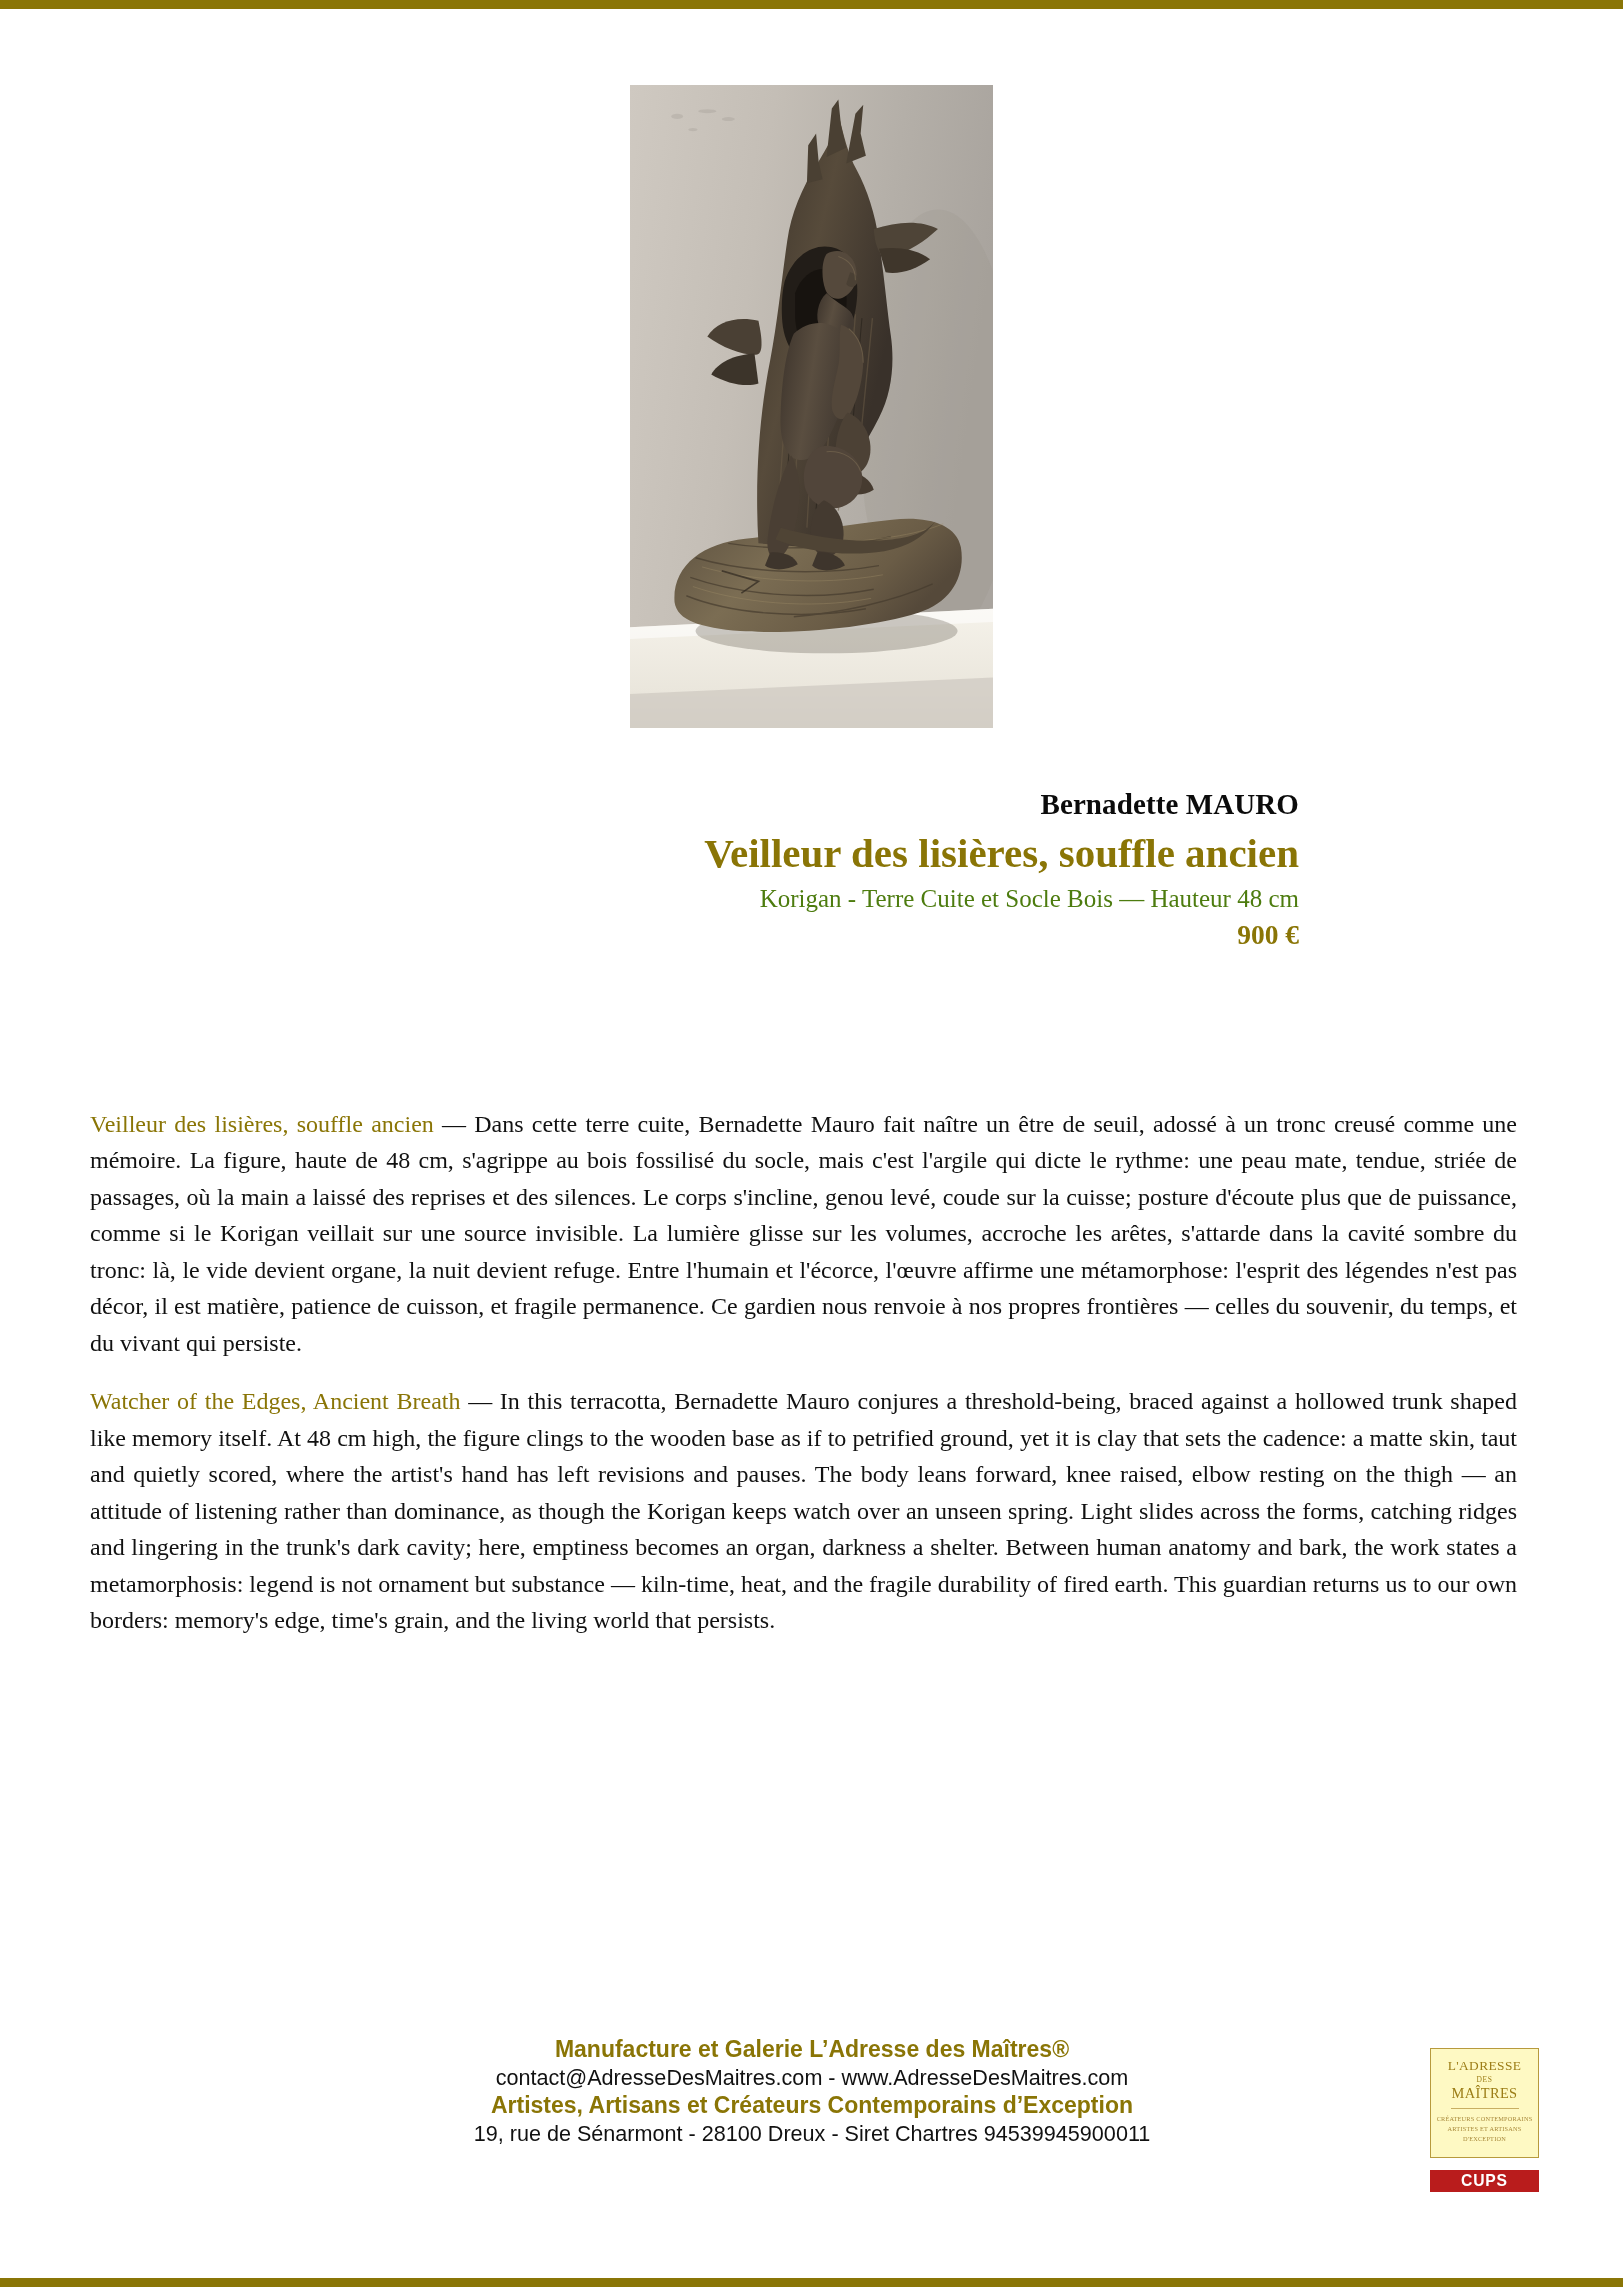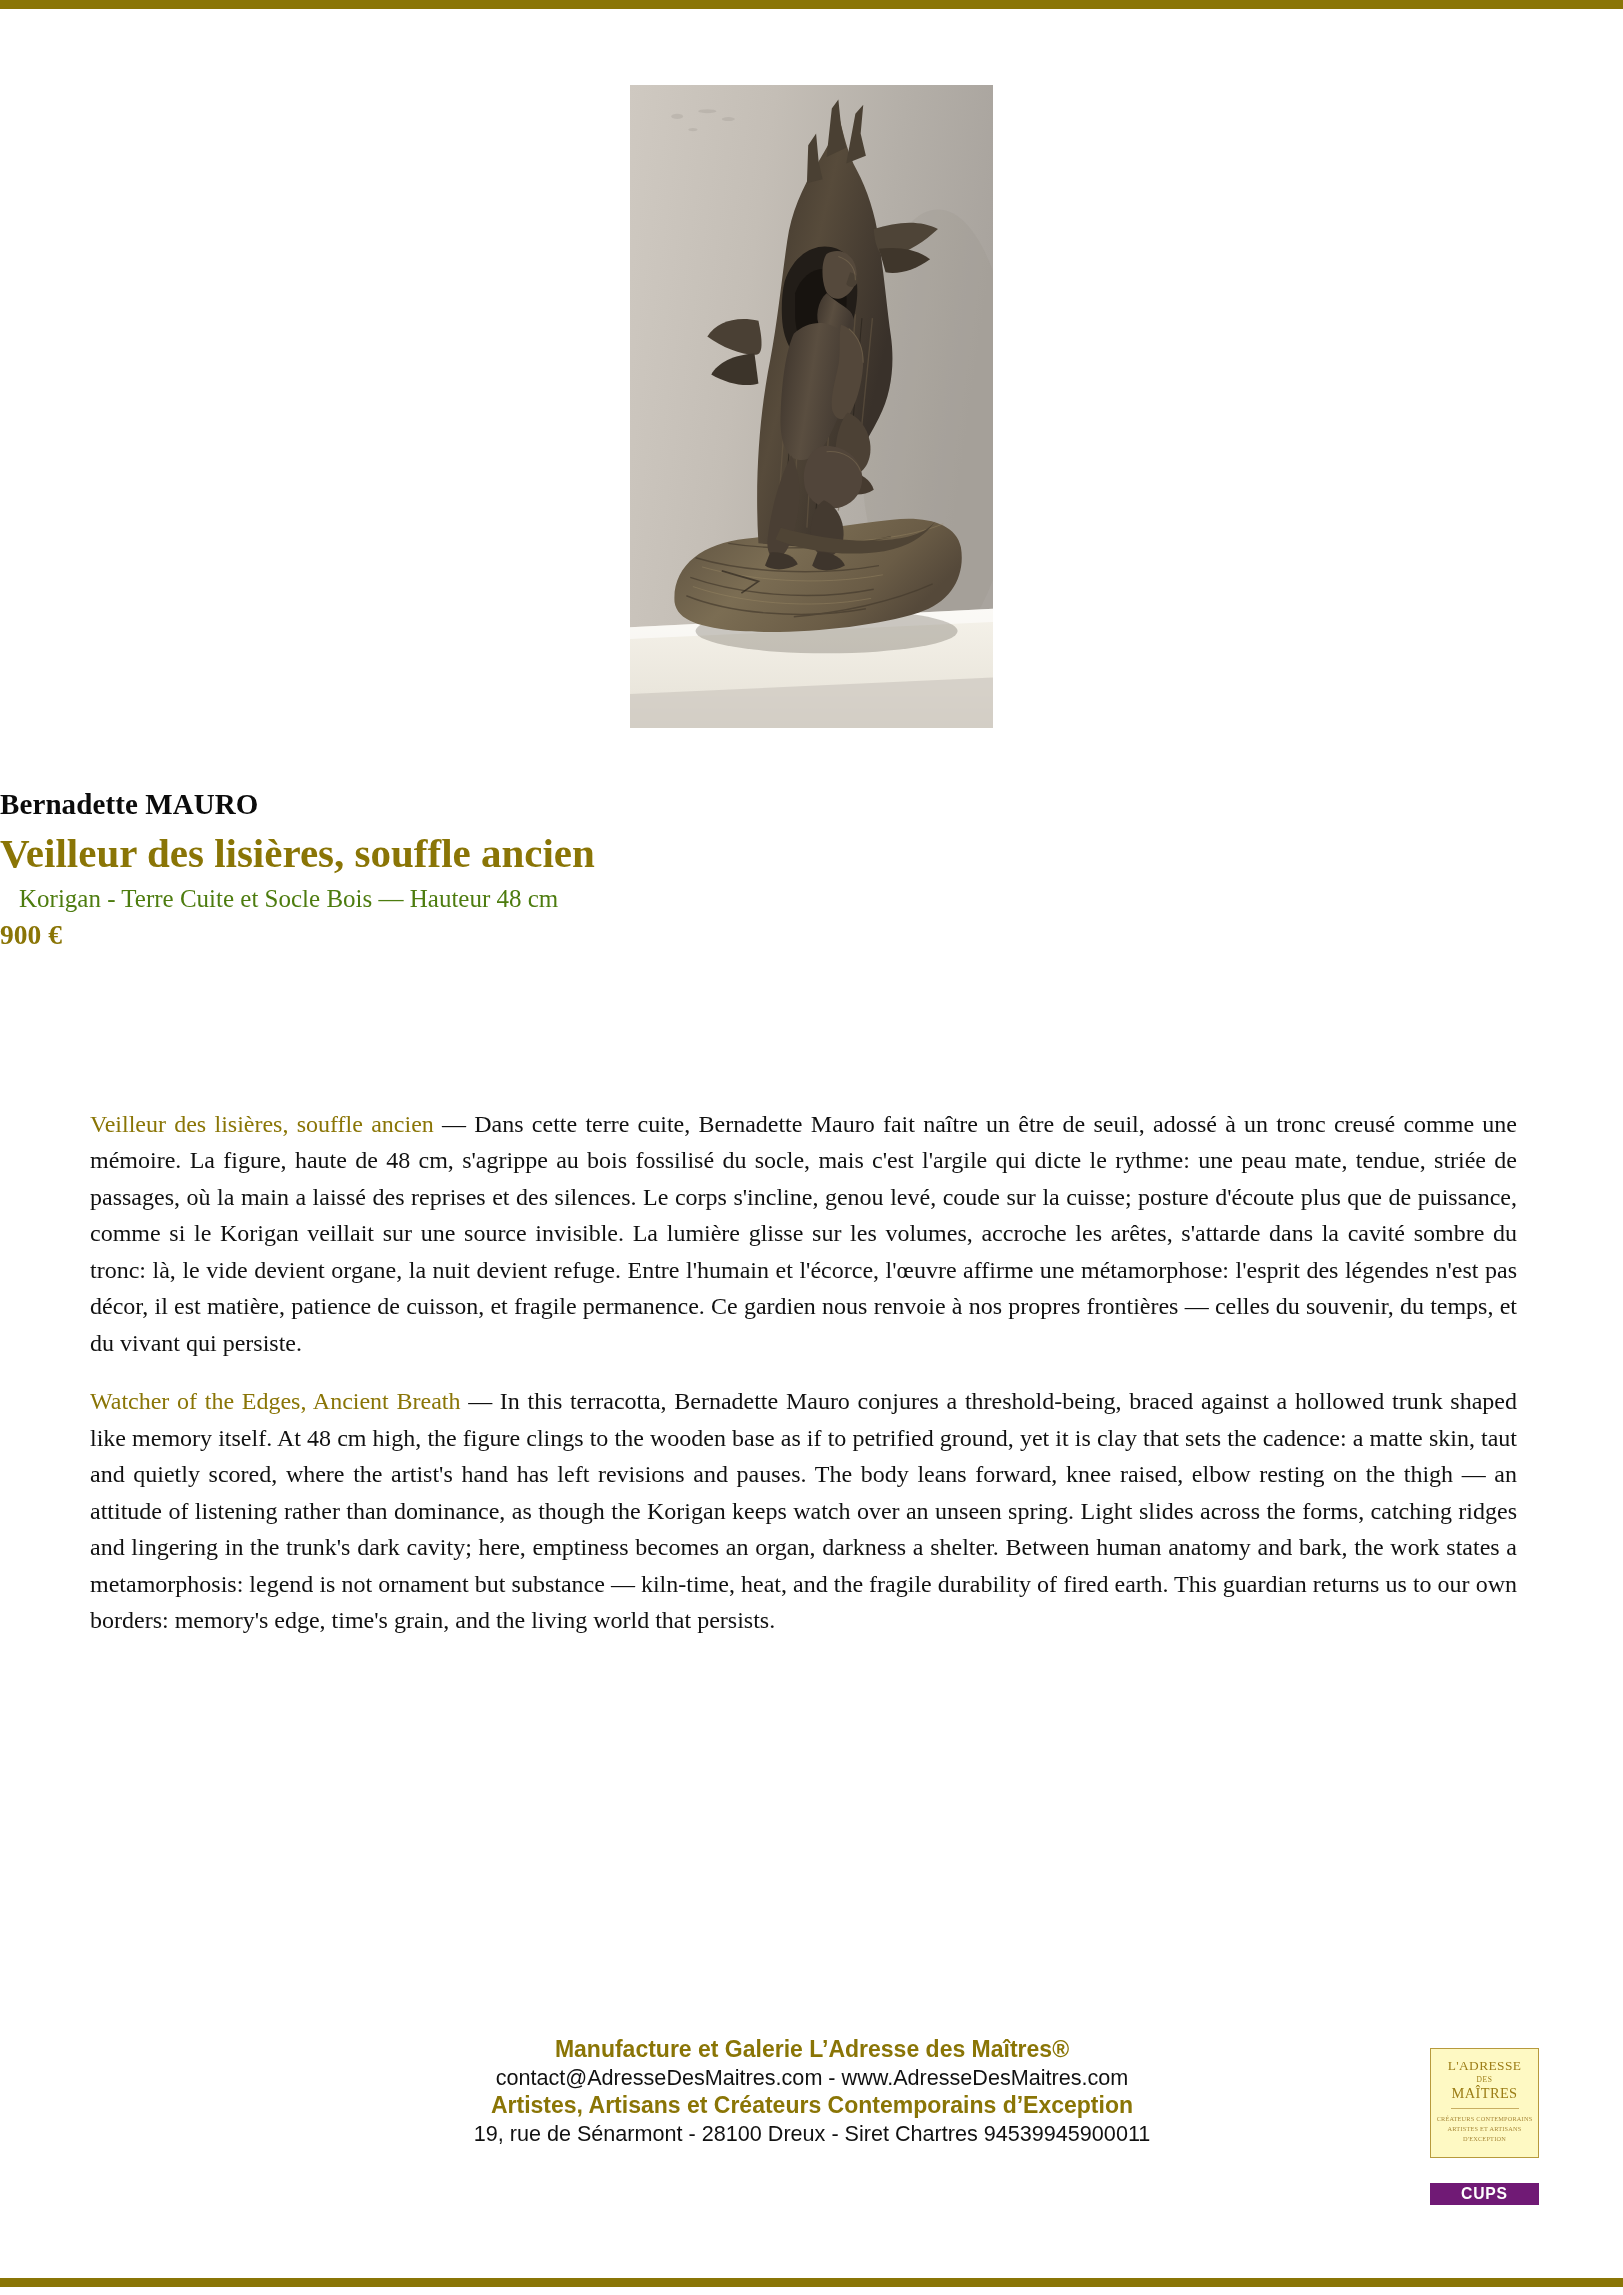--- a/index.html
+++ b/index.html
@@ -38,21 +38,21 @@
     overflow: hidden;
     background: #b9b4ad;
   }
   .photo svg { display:block; width:100%; height:100%; }
 
   
   .titleblock {
     position: absolute;
     left: 0; top: 789px;
     width: 1299px;
-    text-align: left;
+    text-align: right;
   }
   .artist-name {
     font-family: "Liberation Serif", "DejaVu Serif", serif;
     font-weight: bold;
     font-size: 29px;
     color: #0b0b0b;
     letter-spacing: 0.1px;
     line-height: 1.1;
     margin: 0 0 10.5px 0;
   }
@@ -184,24 +184,24 @@
     margin: 6.5px auto 5.9px auto;
   }
   .logo-sub {
     font-family: "Liberation Serif", "DejaVu Serif", serif;
     font-size: 6.3px;
     letter-spacing: 0.2px;
     color: #a8893a;
     line-height: 1.55;
   }
   .cups-badge {
-    margin-top: 25px;
+    margin-top: 12px;
     width: 109px;
     height: 22px;
-    background: #701a75;
+    background: #b91c1c;
     color: #ffffff;
     font-family: "Liberation Sans", "DejaVu Sans", sans-serif;
     font-weight: bold;
     font-size: 15.7px;
     letter-spacing: 0.8px;
     display: flex;
     align-items: center;
     justify-content: center;
   }
 </style>

